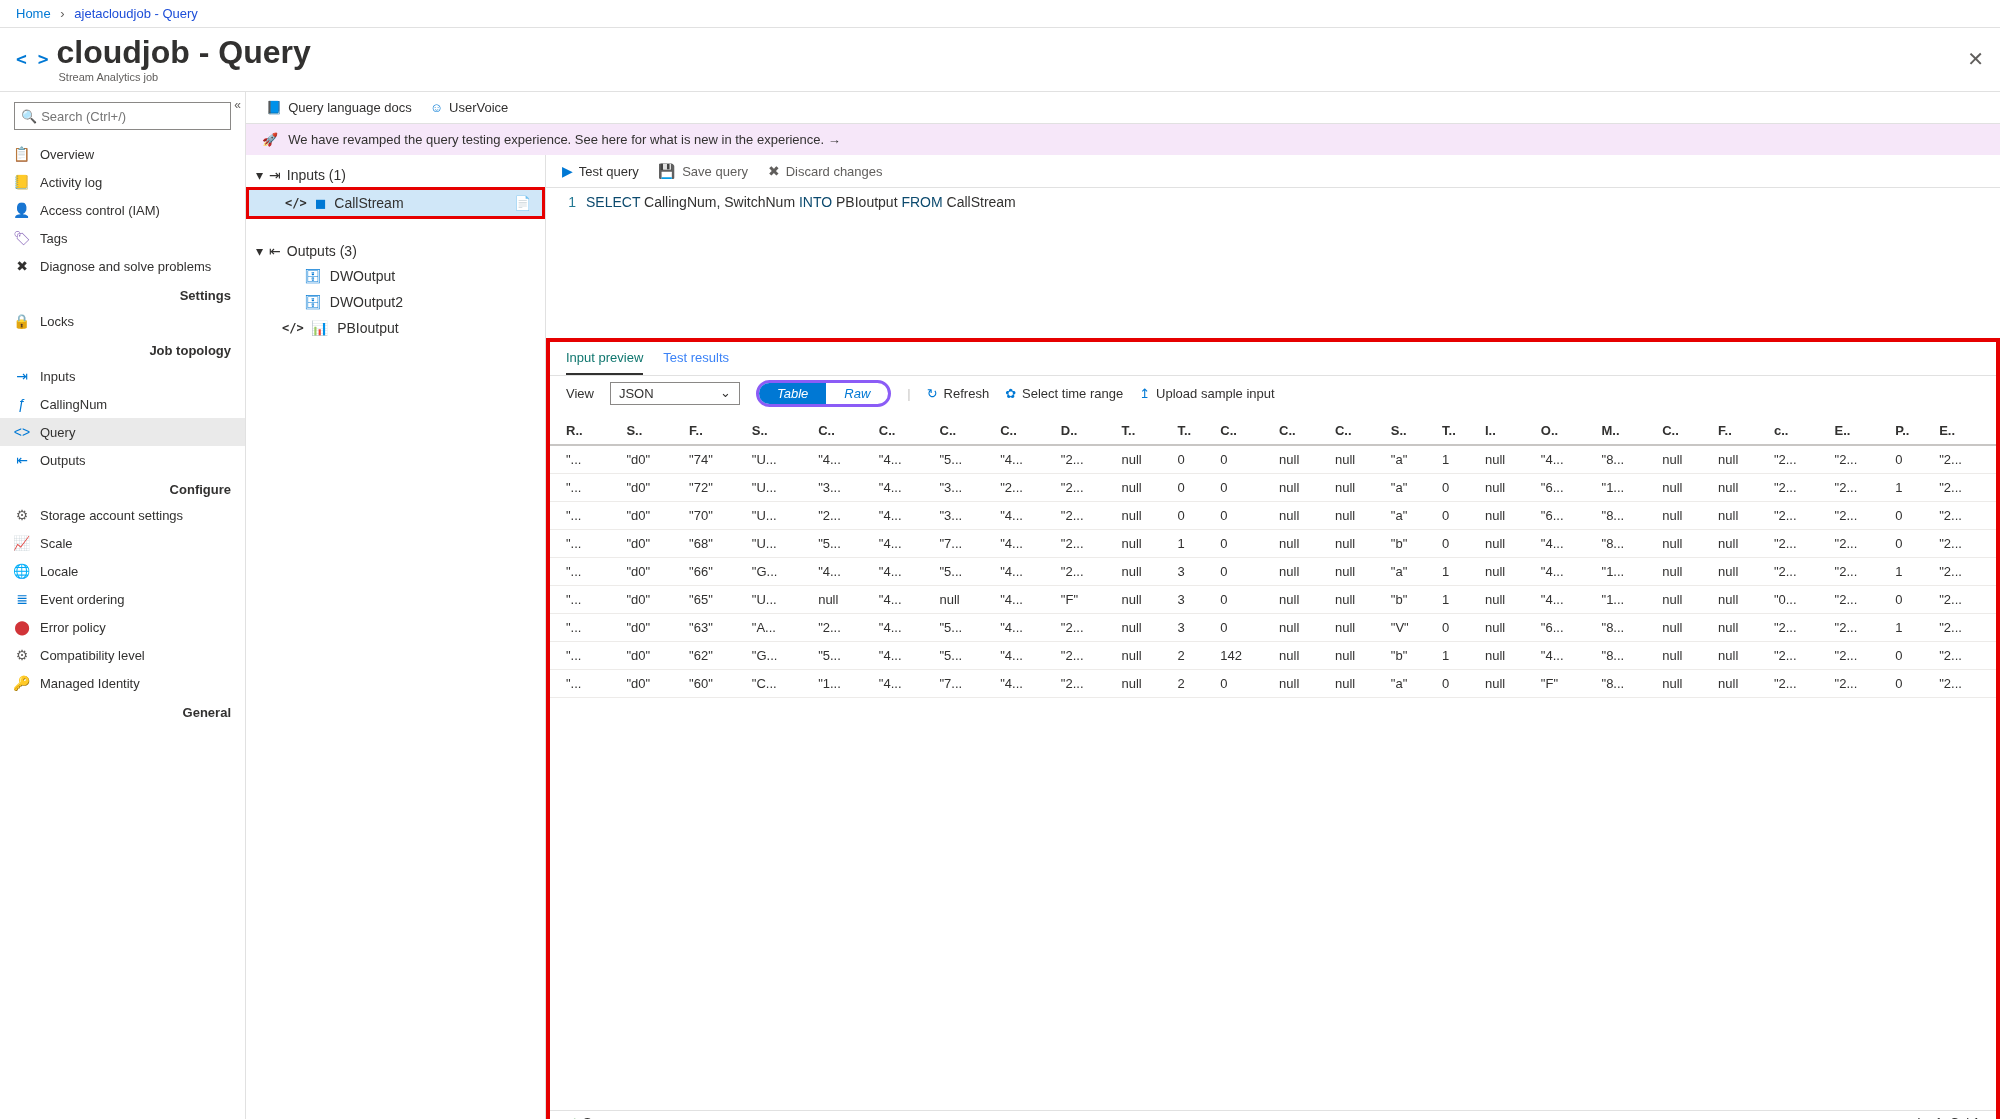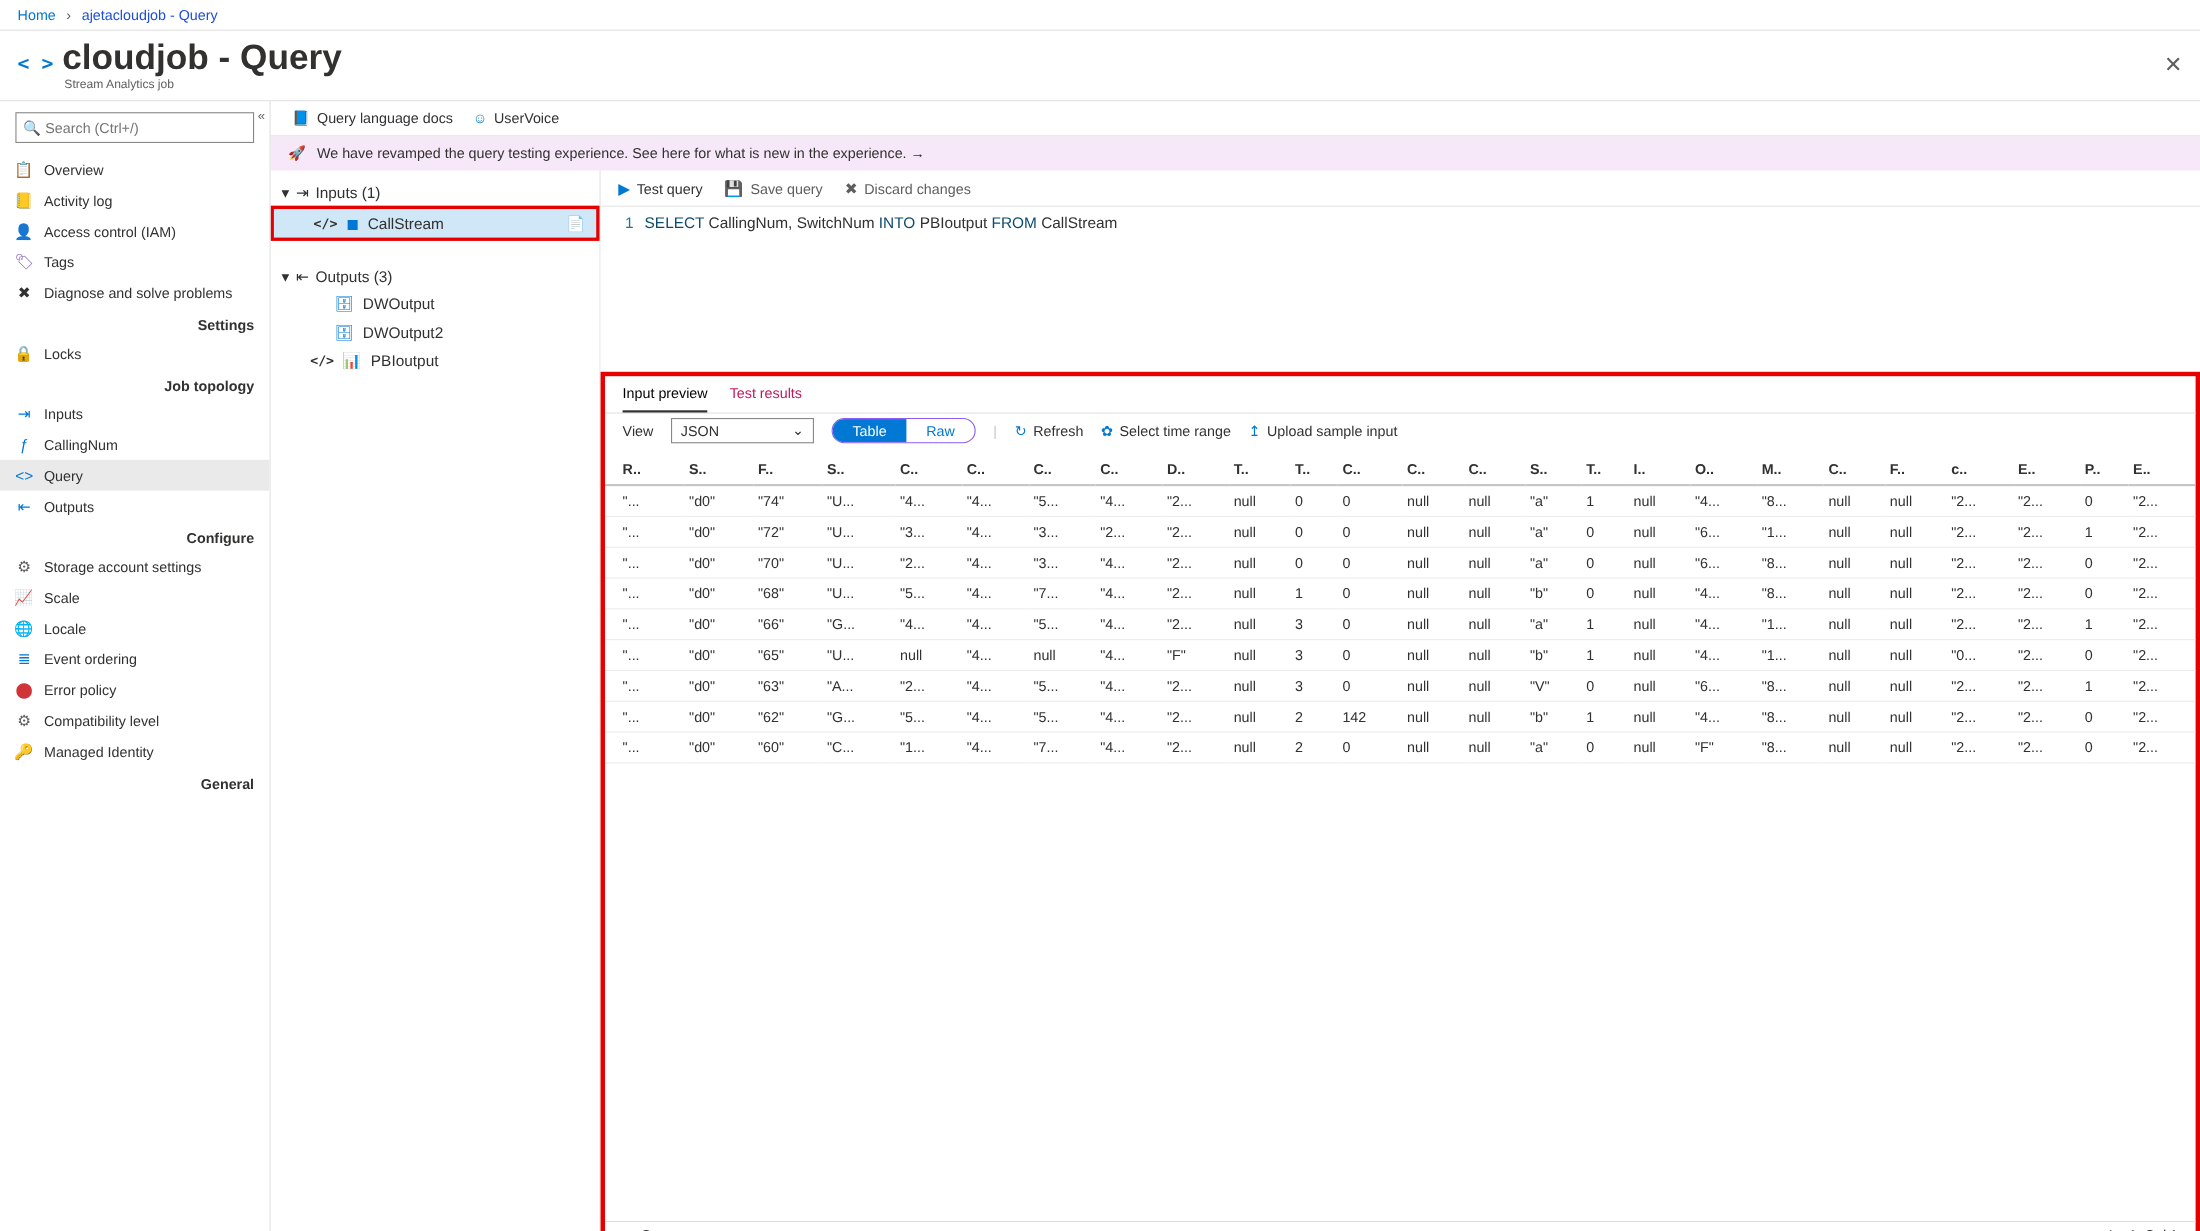--- a/index.html
+++ b/index.html
@@ -53,27 +53,27 @@
 .editor-toolbar .act.primary { color: #323130; }
 .editor-toolbar .act .ico { font-size: 14px;}
 .editor-toolbar .act.primary .ico { color: #0078d4;}
 .code-editor { display: flex; padding: 6px 0; font-family: Consolas, monospace; font-size: 14px; background:#fff; min-height: 150px;}
 .code-editor .gutter { width: 40px; text-align: right; padding-right: 10px; color: #237893; }
 .code-editor .code-line .kw { color: #0c4a6e; }
 
 
 .results { flex: 1; border: 4px solid #e60000; display: flex; flex-direction: column; min-height: 0;}
 .results-tabs { display: flex; gap: 20px; padding: 8px 16px 0 16px; border-bottom: 1px solid #e1e1e1;}
-.results-tabs .rtab { padding-bottom: 8px; cursor: pointer; color: #be185d;}
-.results-tabs .rtab.active { color: #000000; border-bottom: 2px solid #323130; font-weight: 400;}
+.results-tabs .rtab { padding-bottom: 8px; cursor: pointer; color: #3b82f6;}
+.results-tabs .rtab.active { color: #0f766e; border-bottom: 2px solid #323130; font-weight: 400;}
 .results-msg { padding: 8px 16px; font-size: 13px; }
 .results-controls { display: flex; align-items: center; gap: 16px; padding: 4px 16px 10px 16px;}
 .results-controls .view-select { border: 1px solid #8a8886; padding: 3px 28px 3px 8px; position: relative; min-width: 130px;}
 .results-controls .view-select::after { content: "⌄"; position: absolute; right: 8px; top: 2px;}
-.toggle { display: flex; border: 1px solid #8b5cf6; border-radius: 14px; overflow: hidden;}
+.toggle { display: flex; border: 3px solid #8b5cf6; border-radius: 14px; overflow: hidden; font-style: italic;}
 .toggle div { padding: 3px 18px; cursor: pointer; font-size: 13px;}
 .toggle .on { background: #0078d4; color: #fff; }
 .toggle .off { color: #0078d4; }
 .results-controls .sep { color: #c8c6c4; }
 .results-controls .link-btn { display: flex; align-items: center; gap: 6px; color: #323130; cursor: pointer;}
 .results-controls .link-btn .ic { color: #0078d4; }
 
 .data-table-wrap { flex: 1; overflow: auto; }
 .data-table { width: 100%; border-collapse: collapse; font-size: 13px;}
 .data-table th, .data-table td { padding: 6px 4px; text-align: left; white-space: nowrap; overflow: hidden; text-overflow: ellipsis; max-width: 40px; border-bottom: 1px solid #edebe9;}

